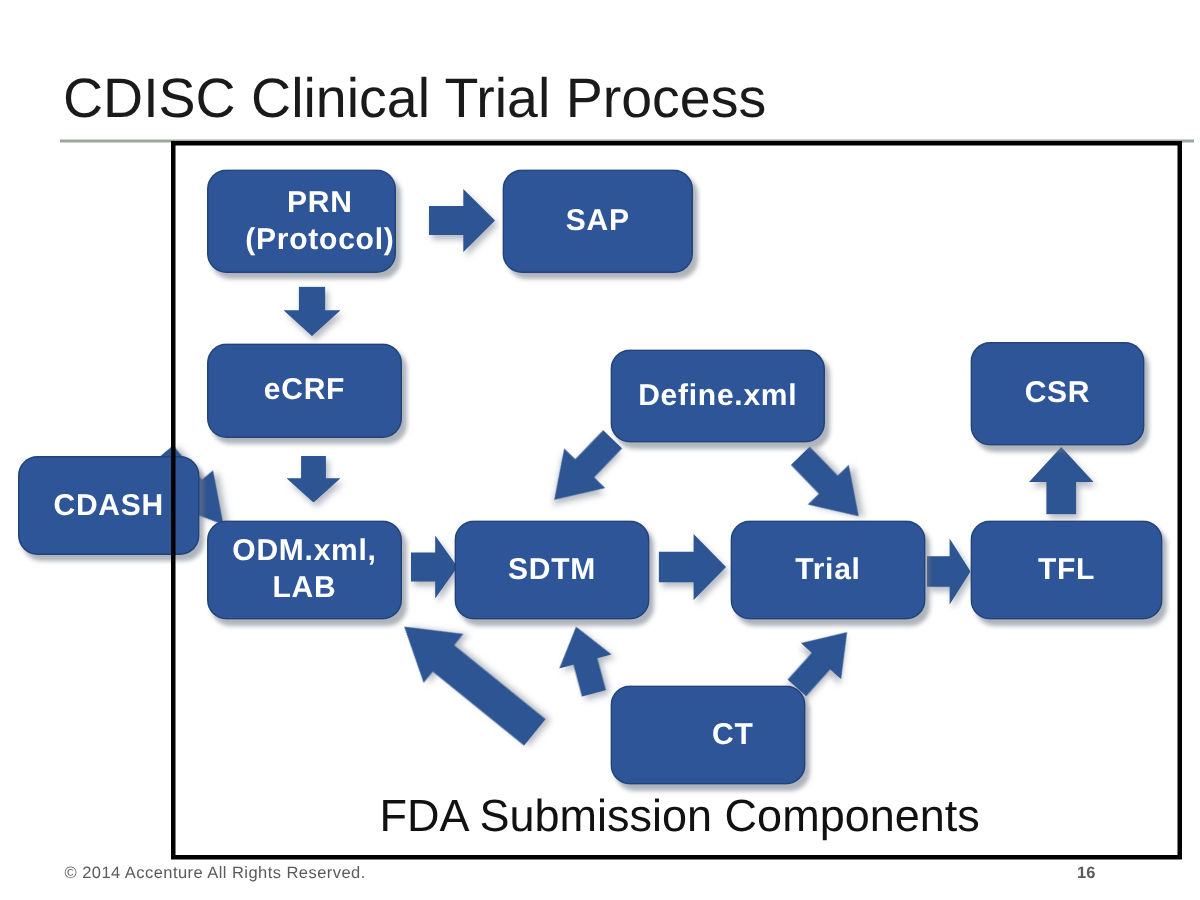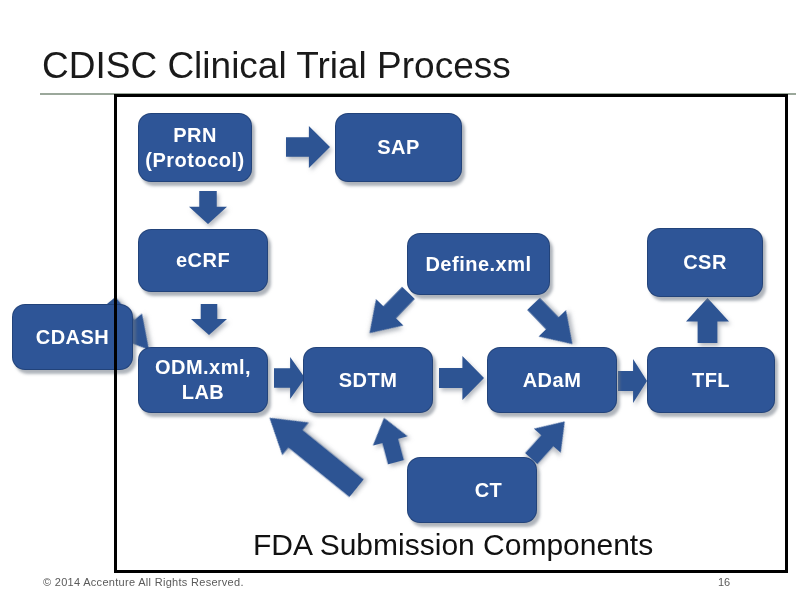--- a/index.html
+++ b/index.html
@@ -41,33 +41,33 @@
   .shape.up-long{clip-path:polygon(50% 0%,100% 30%,77% 30%,77% 100%,23% 100%,23% 30%,0% 30%);}
 
   .caption{
     position:absolute;left:253px;top:528px;font-size:30px;color:#111;
     font-weight:400;white-space:nowrap;z-index:3;
   }
   .copyright{
     position:absolute;left:43px;top:576px;font-size:11px;color:var(--footer);letter-spacing:.3px;
   }
   .page-number{
-    position:absolute;left:718px;top:576px;font-size:11px;color:var(--footer);
+    position:absolute;left:718px;top:576px;font-size:11px;color:var(--footer);font-weight:bold;
   }
 </style>
 </head>
 <body>
 
 <div class="canvas">
 
   <div class="slide-title">CDISC Clinical Trial Process</div>
   <div class="title-underline"></div>
   <div class="frame"></div>
 
-  <div class="nbox" style="left:138px;top:113px;width:114px;height:69px;">
+  <div class="nbox" style="left:138px;top:113px;width:126px;height:69px;justify-content:flex-end;">
     <span class="lbl">PRN
 (Protocol)</span>
   </div>
   <div class="nbox" style="left:335px;top:113px;width:127px;height:69px;">
     <span class="lbl">SAP</span>
   </div>
   <div class="nbox" style="left:138px;top:229px;width:130px;height:63px;">
     <span class="lbl">eCRF</span>
   </div>
   <div class="nbox" style="left:407px;top:233px;width:143px;height:62px;">
@@ -80,21 +80,21 @@
     <span class="lbl">CDASH</span>
   </div>
   <div class="nbox" style="left:138px;top:347px;width:130px;height:66px;">
     <span class="lbl">ODM.xml,
 LAB</span>
   </div>
   <div class="nbox" style="left:303px;top:347px;width:130px;height:66px;">
     <span class="lbl">SDTM</span>
   </div>
   <div class="nbox" style="left:487px;top:347px;width:130px;height:66px;">
-    <span class="lbl">ADaM</span>
+    <span class="lbl">Trial</span>
   </div>
   <div class="nbox" style="left:647px;top:347px;width:128px;height:66px;">
     <span class="lbl">TFL</span>
   </div>
   <div class="nbox" style="left:407px;top:457px;width:130px;height:66px;padding-left:33px;">
     <span class="lbl">CT</span>
   </div>
 
   <div class="arrow" style="left:286px;top:126px;width:44px;height:42px;">
     <div class="shape right"></div>

